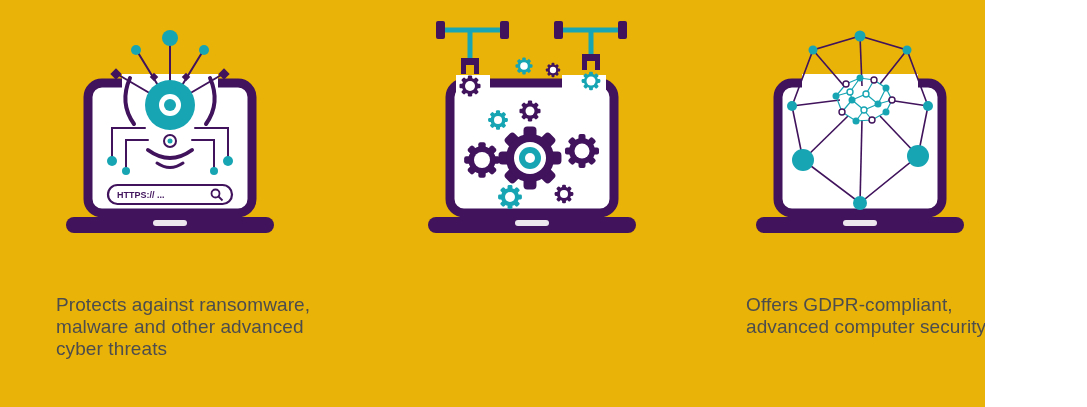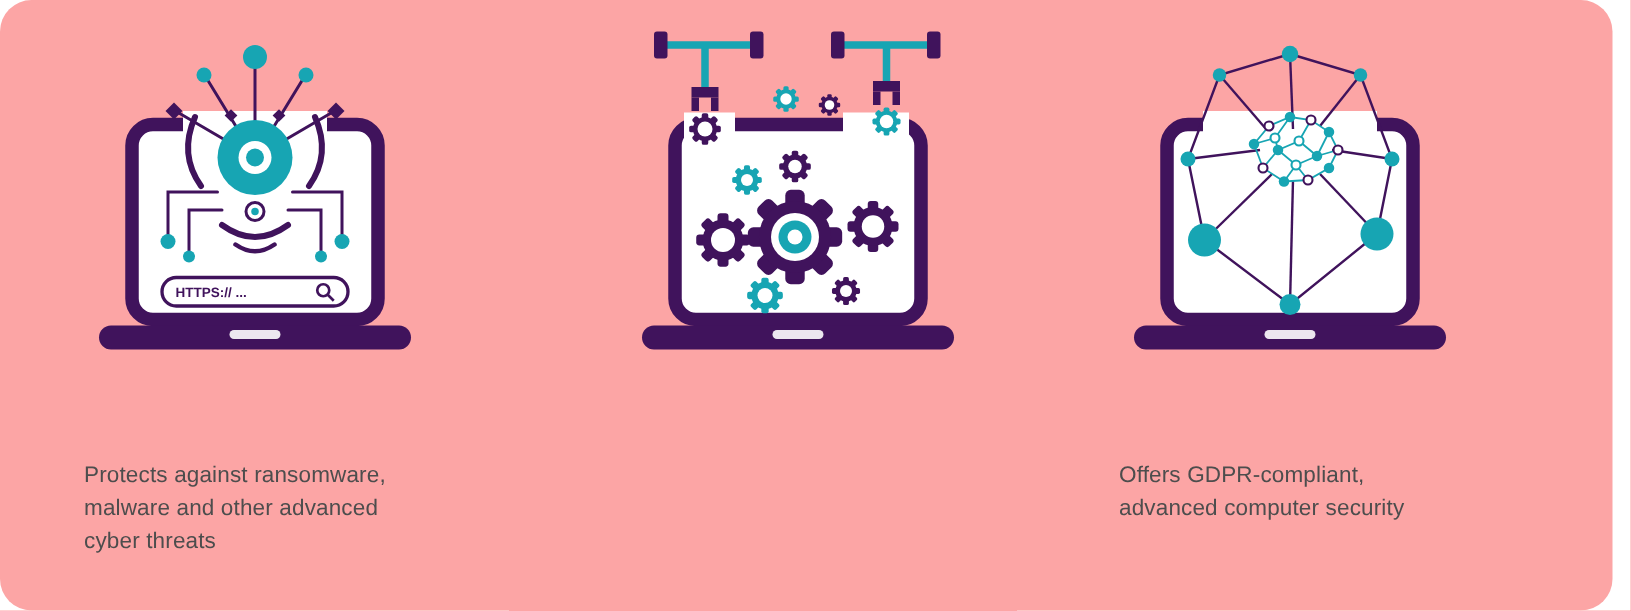--- a/index.html
+++ b/index.html
@@ -8,44 +8,43 @@
     --caption:#4d4d4d;
   }
   *{box-sizing:border-box;}
   body{
     margin:0;
     background:#ffffff;
     font-family:"Liberation Sans", sans-serif;
   }
   .page{
     position:relative;
-    width:1075px;
+    width:985px;
     height:407px;
-    background:#fca5a5;
+    background:#eab308;
     overflow:hidden;
-    border-radius:21px;
   }
   .feature{
     position:absolute;
     top:8px;
     width:270px;
     display:flex;
     flex-direction:column;
   }
   .feature.f1{left:50px;}
   .feature.f2{left:412px;}
   .feature.f3{left:740px;}
   .illustration{
     width:240px;
     height:250px;
   }
   .caption{
-    margin-top:48px;
+    margin-top:36px;
     padding-left:6px;
-    font-size:15px;
+    font-size:19px;
     line-height:22px;
     color:var(--caption);
     white-space:pre-line;
     letter-spacing:0.1px;
   }
 </style>
 </head>
 <body>
 
 <div class="page">

